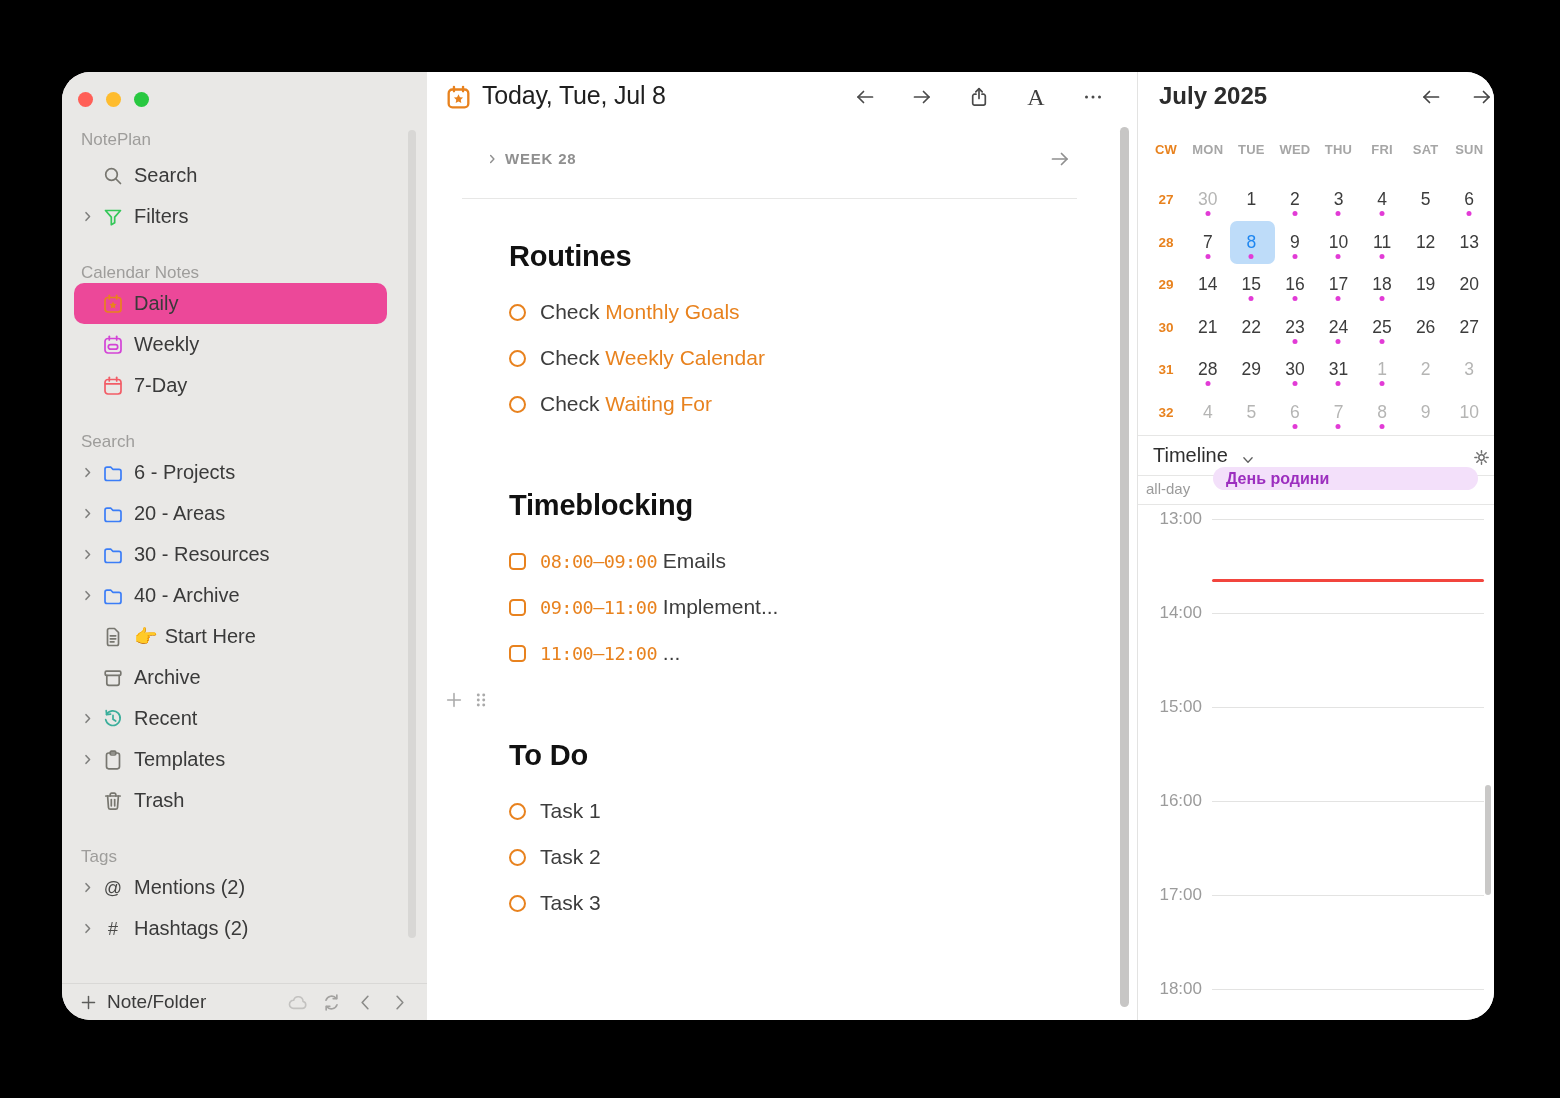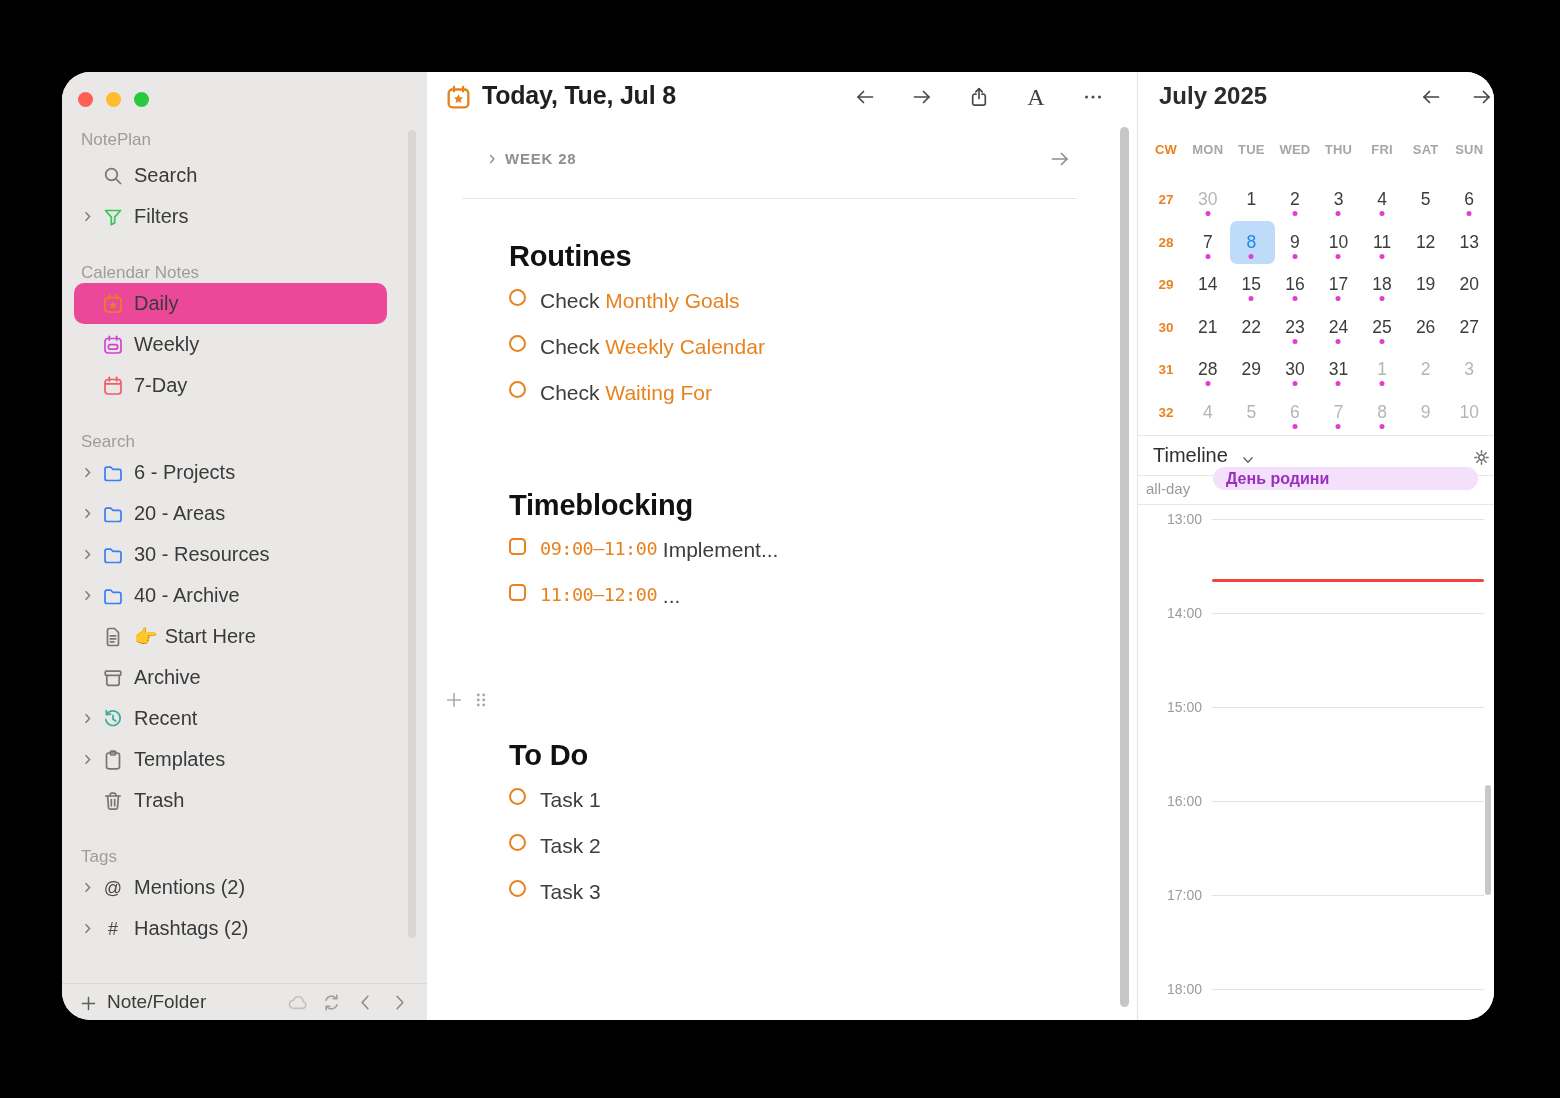--- a/index.html
+++ b/index.html
@@ -41,52 +41,52 @@
   .c-green{color:var(--filter-green);}
   .c-orange{color:var(--accent-orange);}
   .c-magenta{color:var(--weekly-magenta);}
   .c-red{color:var(--sevenday-red);}
   .c-blue{color:var(--folder-blue);}
   .c-teal{color:var(--recent-teal);}
   .sidebar-vscroll{position:absolute;right:11px;top:58px;width:8px;height:808px;
     border-radius:4px;background:#d8d7d5;}
   .sidebar-footer{position:absolute;left:0;right:0;bottom:0;height:36px;
     border-top:1px solid #d9d8d6;display:flex;align-items:center;padding:0 17px;}
-  .footer-new{display:flex;align-items:flex-end;gap:9px;font-size:19px;color:#3b3b3b;}
+  .footer-new{display:flex;align-items:center;gap:9px;font-size:19px;color:#3b3b3b;}
   .footer-new .f-ic{width:19px;height:19px;color:#5c5c5a;}
   .footer-new .f-ic svg{width:19px;height:19px;}
   .footer-icons{margin-left:auto;display:flex;align-items:center;gap:12px;}
   .footer-icons .f-ic{width:22px;height:22px;display:flex;align-items:center;justify-content:center;}
   .footer-icons .f-ic svg{width:21px;height:21px;}
   .fi-cloud{color:#c3c2c0;}
   .fi-sync{color:#a3a2a0;}
   .fi-chev{color:#8b8b89;}
 
   
   .editor{width:710px;flex:none;position:relative;background:#fff;}
   .ed-cal-icon{position:absolute;left:18px;top:12px;width:27px;height:27px;color:var(--accent-orange);}
   .ed-cal-icon svg{width:27px;height:27px;stroke-width:1.9;}
-  .ed-title{position:absolute;left:55px;top:9px;margin:0;font-size:25px;font-weight:700;color:#1f1f1f;letter-spacing:-.2px;}
+  .ed-title{position:absolute;left:55px;top:9px;margin:0;font-size:25px;font-weight:400;color:#1f1f1f;letter-spacing:-.2px;}
   .ed-tools{position:absolute;left:426px;top:0;height:50px;display:flex;align-items:center;gap:33px;color:#4a4a4a;}
   .tool{width:24px;height:24px;display:flex;align-items:center;justify-content:center;cursor:default;}
   .tool svg{width:22px;height:22px;}
   .tool-a{font-family:"Liberation Serif",serif;font-size:24px;color:#3f3f3f;}
   .week-row{position:absolute;left:0;top:68px;width:100%;height:40px;}
   .wk-chev{position:absolute;left:59px;top:13px;width:13px;height:13px;color:#8f8f8f;}
   .wk-chev svg{width:12px;height:12px;stroke-width:2.6;}
   .wk-label{position:absolute;left:78px;top:10px;font-size:15px;font-weight:700;color:#8f8f8f;letter-spacing:.8px;}
   .wk-arrow{position:absolute;left:622px;top:8px;width:22px;height:22px;color:#8f8f8f;}
   .wk-arrow svg{width:22px;height:22px;}
   .ed-divider{position:absolute;left:35px;top:126px;width:615px;height:1px;background:#e7e7e6;}
   .sec{position:absolute;left:82px;}
   .sec-0{top:168px;}
   .sec-1{top:417px;}
   .sec-2{top:667px;}
   .sec h2{margin:0 0 16px 0;font-size:29px;font-weight:700;color:#111;letter-spacing:-.2px;}
-  .task-row{height:46px;display:flex;}
+  .task-row{height:46px;display:flex;align-items:center;}
   .bullet-circle{width:17px;height:17px;border:2.6px solid var(--accent-orange);border-radius:50%;
     flex:none;margin-right:14px;box-sizing:border-box;}
   .bullet-checkbox{width:17px;height:17px;border:2.6px solid var(--accent-orange);border-radius:4.5px;
     flex:none;margin-right:14px;box-sizing:border-box;}
   .seg-plain{font-size:21px;color:#3d3d3d;white-space:pre;}
   .seg-accent{font-size:21px;color:var(--accent-orange);white-space:pre;}
   .seg-time{font-family:"DejaVu Sans Mono",monospace;font-size:18.5px;color:var(--accent-orange);
     letter-spacing:-.5px;white-space:pre;}
   .block-tools{position:absolute;left:17px;top:618px;display:flex;align-items:center;gap:7px;color:#a9a9a9;}
   .bt{width:20px;height:20px;}
@@ -123,21 +123,21 @@
   .tl-title{position:absolute;left:15px;top:372px;font-size:20px;color:#2e2e2e;}
   .tl-chevron{position:absolute;left:103px;top:381px;width:14px;height:14px;color:#5d5d5d;}
   .tl-chevron svg{width:14px;height:14px;stroke-width:2;}
   .tl-gear{position:absolute;left:334px;top:376px;width:19px;height:19px;color:#6e6e6e;}
   .tl-gear svg{width:19px;height:19px;}
   .allday-label{position:absolute;left:8px;top:408px;font-size:15px;color:#9b9b9b;}
   .allday-pill{position:absolute;left:75px;top:395px;width:265px;height:23px;box-sizing:border-box;
     border-radius:11.5px;background:var(--event-bg);color:var(--event-text);
     font-size:16px;font-weight:700;line-height:23px;padding-left:13px;}
   .tl-area{position:absolute;left:0;top:432px;right:0;bottom:0;overflow:hidden;}
-  .hour-label{position:absolute;left:0;width:64px;text-align:right;font-size:14px;color:#9b9b9b;
+  .hour-label{position:absolute;left:0;width:64px;text-align:right;font-size:17px;color:#9b9b9b;
     transform:translateY(-50%);}
   .hour-line{position:absolute;left:74px;right:10px;height:1px;background:#e3e3e2;}
   .now-line{position:absolute;left:74px;right:10px;height:3px;background:var(--now-line);border-radius:1.5px;}
   .tl-vscroll{position:absolute;right:3px;top:713px;width:6px;height:110px;border-radius:3px;background:#c9c8c7;}
 </style>
 </head>
 <body>
 
 <div class="window">
 
@@ -466,20 +466,25 @@
           <div class="task-row">
             <span class="bullet-circle"></span>
             <span class="seg-plain">Check </span>
             <span class="seg-accent">Waiting For</span>
           </div>
         </div>
         <div class="sec sec-1">
           <h2>Timeblocking</h2>
           <div class="task-row">
             <span class="bullet-checkbox"></span>
+            <span class="seg-time">08:00–09:00</span>
+            <span class="seg-plain"> Emails</span>
+          </div>
+          <div class="task-row">
+            <span class="bullet-checkbox"></span>
             <span class="seg-time">09:00–11:00</span>
             <span class="seg-plain"> Implement...</span>
           </div>
           <div class="task-row">
             <span class="bullet-checkbox"></span>
             <span class="seg-time">11:00–12:00</span>
             <span class="seg-plain"> ...</span>
           </div>
         </div>
         <div class="sec sec-2">

